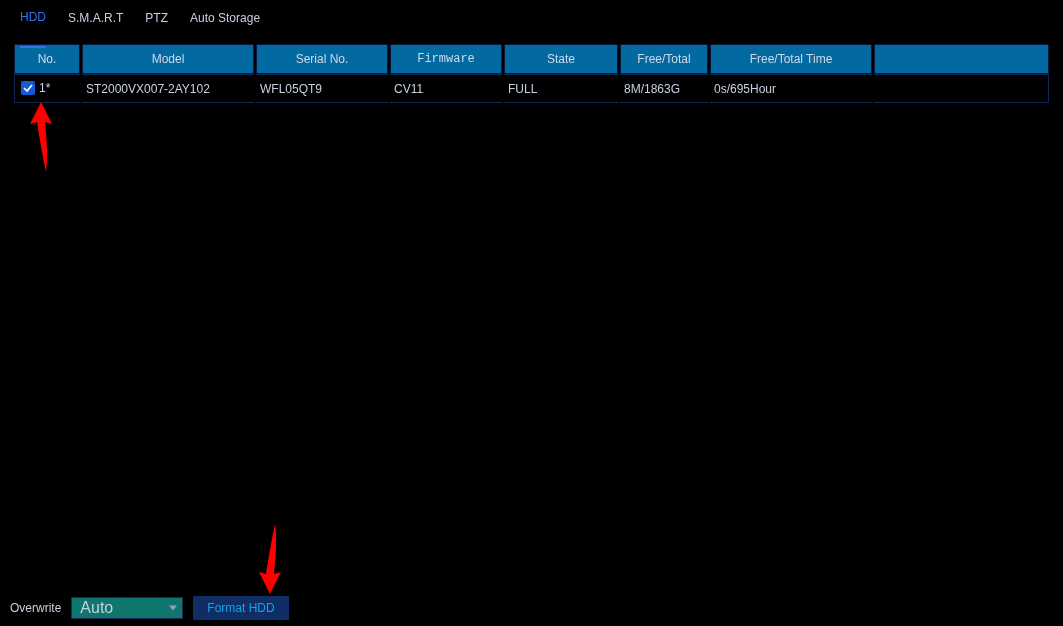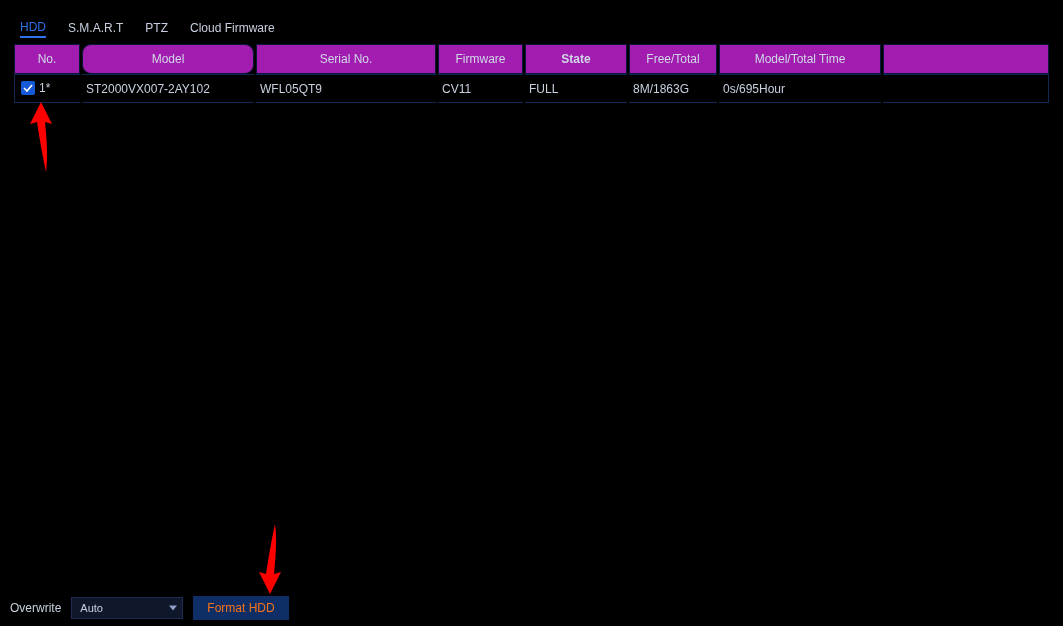--- a/index.html
+++ b/index.html
@@ -16,51 +16,51 @@
     .tabbar {
       display: flex;
       align-items: center;
       gap: 22px;
       padding: 6px 20px 0 20px;
       height: 28px;
     }
     .tab {
       color: #c8d0e0;
       cursor: pointer;
-      padding-bottom: 2px;
+      padding-bottom: 22px;
       font-size: 12px;
       margin-top: 24px;
     }
     .tab.active {
       color: #2f72ec;
       border-bottom: 2px solid #2f72ec;
     }
     .table-wrap {
       margin: 16px 12px 0 12px;
     }
     table {
       width: 100%;
       border-collapse: separate;
       border-spacing: 2px 0;
       table-layout: fixed;
     }
     thead th {
-      background: #a21caf;
+      background: #0369a1;
       color: #d0d8e8;
       font-weight: normal;
       font-size: 12px;
       padding: 7px 4px;
       text-align: center;
       border: 1px solid #08173a;
     }
     thead th:first-child { width: 66px; }
-    thead th:nth-child(2){ width: 172px; border-radius: 9px; }
-    thead th:nth-child(3){ width: 180px; }
-    thead th:nth-child(4){ width: 85px; }
-    thead th:nth-child(5){ width: 102px; font-weight: bold; }
+    thead th:nth-child(2){ width: 172px; }
+    thead th:nth-child(3){ width: 132px; }
+    thead th:nth-child(4){ width: 112px; font-family: Liberation Mono, monospace; }
+    thead th:nth-child(5){ width: 114px; }
     thead th:nth-child(6){ width: 88px; }
     thead th:nth-child(7){ width: 162px; }
     thead th:nth-child(8){  }
     tbody tr {
       background: #000000;
     }
     tbody td {
       color: #c8d0e0;
       font-size: 12px;
       padding: 6px 4px;
@@ -102,72 +102,72 @@
     .ow-label {
       color: #c8d0e0;
       font-size: 12px;
       text-align: center;
     }
     .select {
       position: relative;
       width: 112px;
       height: 22px;
       border: 1px solid #1e2a52;
-      background: #0f172a;
+      background: #0f766e;
       display: flex;
       align-items: center;
       padding-left: 8px;
       padding-right: 3px;
       color: #c8d0e0;
-      font-size: 11px;
+      font-size: 16px;
       cursor: pointer;
     }
     .select-caret {
       position: absolute;
       right: 5px;
       top: 50%;
       transform: translateY(-50%);
     }
     .select-caret svg { width: 8px; height: 6px; display:block; }
     .btn {
       background: #0f2e66;
-      color: #f97316;
+      color: #0ea5e9;
       border: none;
       padding: 5px 14px;
       font-size: 12px;
       cursor: pointer;
     }
     .arrow {
       position: absolute;
       color: #ff0000;
       pointer-events: none;
     }
     .arrow svg { display:block; }
   </style>
 </head>
 <body>
 
 <div class="tabbar">
   <div class="tab active">HDD</div>
   <div class="tab">S.M.A.R.T</div>
   <div class="tab">PTZ</div>
-  <div class="tab">Cloud Firmware</div>
+  <div class="tab">Auto Storage</div>
 </div>
 
 <div class="table-wrap">
   <table>
     <thead>
       <tr>
         <th>No.</th>
         <th>Model</th>
         <th>Serial No.</th>
         <th>Firmware</th>
         <th>State</th>
         <th>Free/Total</th>
-        <th>Model/Total Time</th>
+        <th>Free/Total Time</th>
         <th></th>
       </tr>
     </thead>
     <tbody>
       <tr>
         <td>
           <span class="chk">
             <span class="chkbox">
               <svg viewBox="0 0 10 10">
                   <path d="M1 5 L4 8 L9 2" stroke="#fff" stroke-width="1.6" fill="none"></path>

